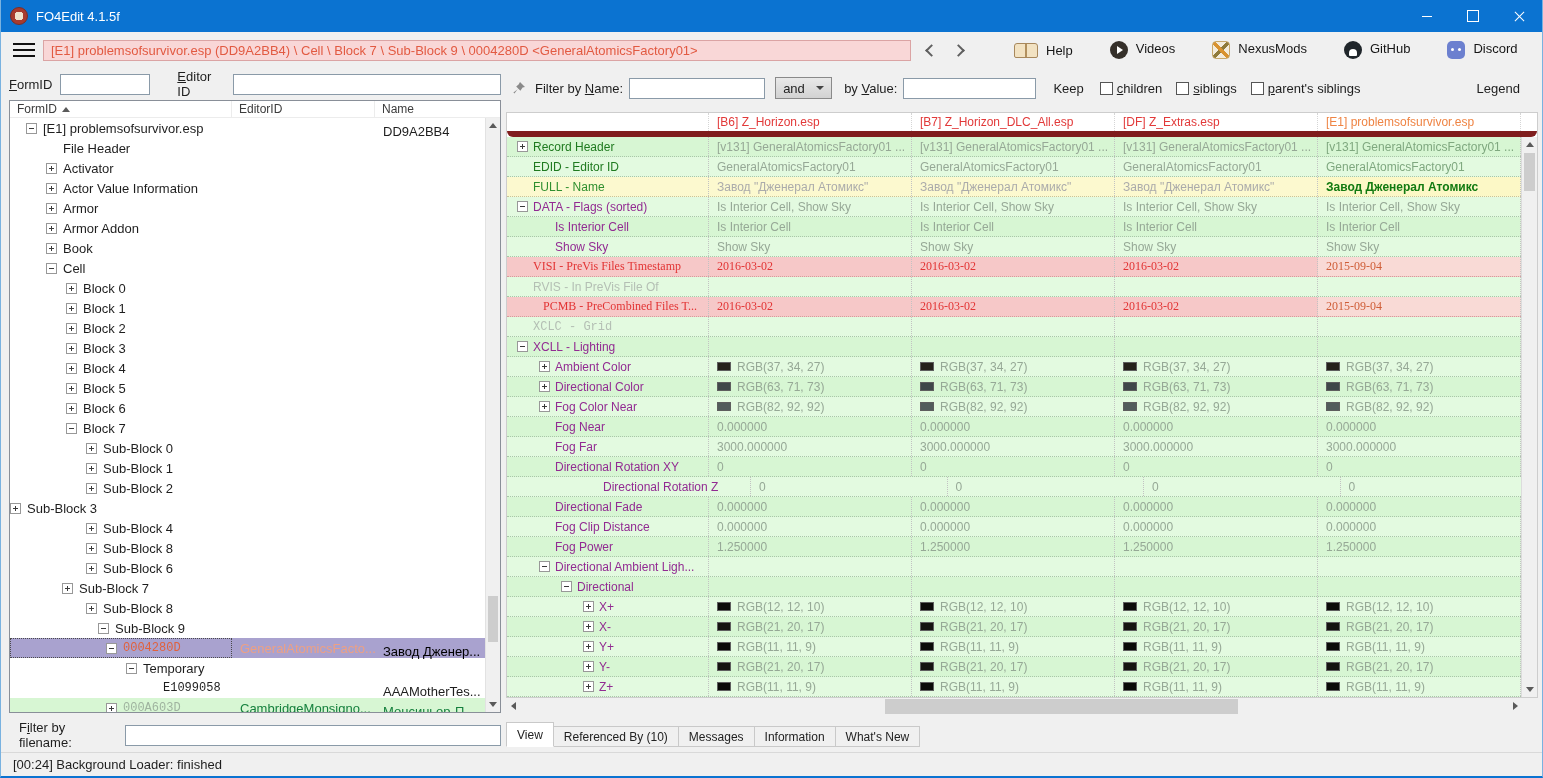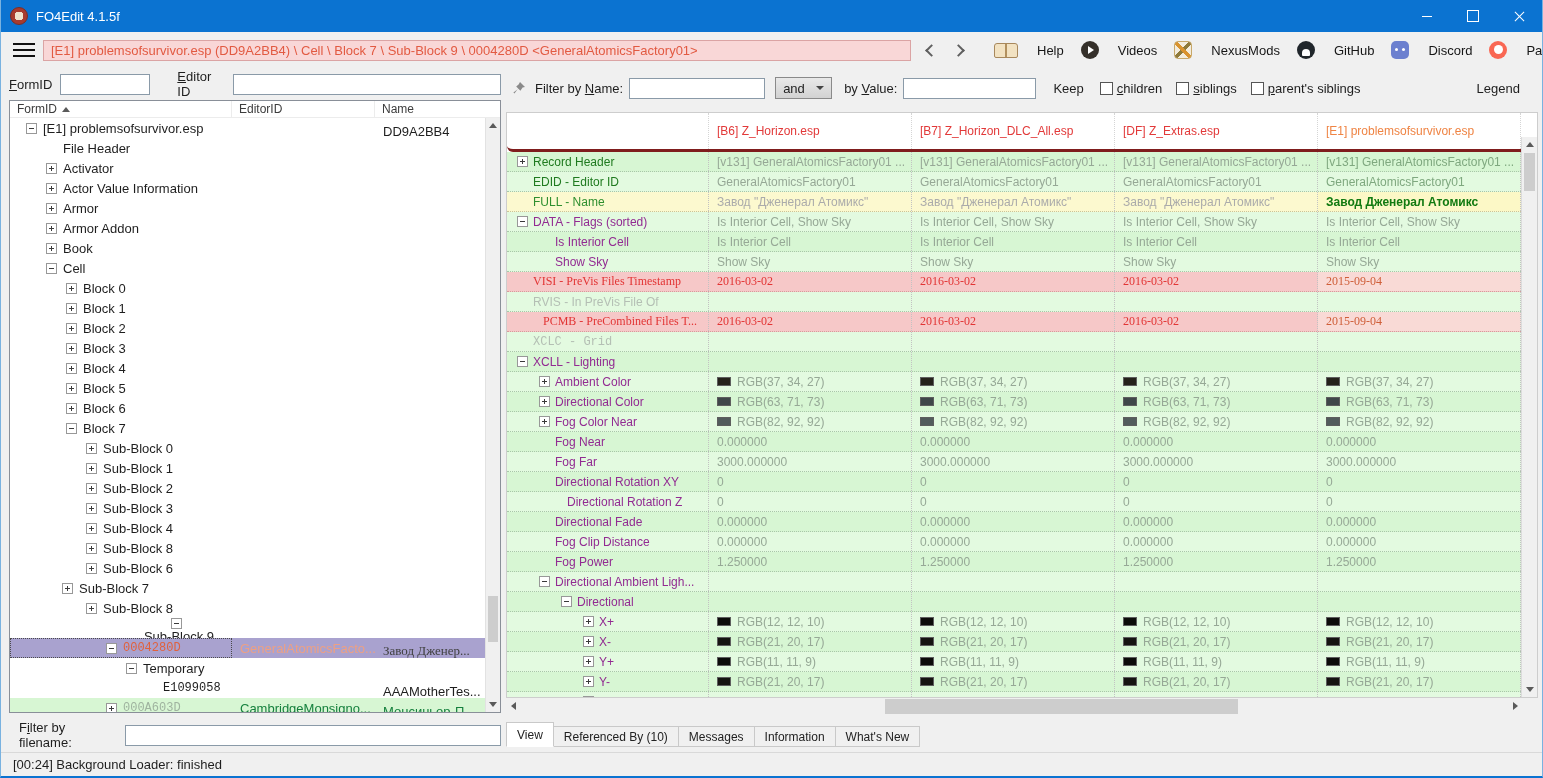--- a/index.html
+++ b/index.html
@@ -21,21 +21,21 @@
   
   .toolbar{position:absolute;left:0;top:32px;right:0;height:36px;background:#f0f0f0;display:flex;align-items:center;}
   .hamburger{width:22px;height:14px;margin:0 8px 0 12px;flex:none;
     background:linear-gradient(#111 0 2px,transparent 2px 6px,#111 6px 8px,transparent 8px 12px,#111 12px 14px);}
   .breadcrumb{width:868px;height:21px;border:1px solid #dba4a4;background:#f9d7d7;color:#e25a42;
     line-height:19px;padding:0 7px;white-space:nowrap;overflow:hidden;flex:none;}
   .chev{width:9px;height:9px;border-left:2px solid #5f5f5f;border-bottom:2px solid #5f5f5f;display:inline-block;flex:none;}
   .chev-back{transform:rotate(45deg);margin:0 9px 0 16px;}
   .chev-fwd{transform:rotate(225deg);margin:0 9px;}
   .links{display:flex;align-items:center;margin-left:22px;gap:17px;}
-  .link{display:flex;align-items:center;gap:19px;color:#161616;}
+  .link{display:flex;gap:8px;color:#161616;margin-left:20px;}
   .ticon{width:18px;height:18px;display:inline-block;position:relative;flex:none;border-radius:50%;}
   .help-book-icon{width:24px;height:15px;border-radius:3px 3px 2px 2px;border:1px solid #a8885c;
     background:linear-gradient(90deg,#f2e2c2 0 46%,#b2905e 46% 54%,#f2e2c2 54% 100%);}
   .videos-icon{background:#35302a;}
   .videos-icon::after{content:"";position:absolute;left:7px;top:5px;border-left:6px solid #fff;border-top:4px solid transparent;border-bottom:4px solid transparent;}
   .nexusmods-icon{border-radius:4px;background-color:#f3ecdc;border:1px solid #c7a86a;
     background-image:linear-gradient(45deg,transparent 42%,#d9932f 42% 58%,transparent 58%),linear-gradient(-45deg,transparent 42%,#8f7a3a 42% 58%,transparent 58%);}
   .github-icon{background:#20262b;}
   .github-icon::after{content:"";position:absolute;left:5px;bottom:3px;width:8px;height:7px;background:#fff;border-radius:4px 4px 1px 1px;}
   .discord-icon{border-radius:5px;background:#6c80cf;}
@@ -60,21 +60,21 @@
   .c-editorid{width:143px;overflow:hidden;white-space:nowrap;padding-left:8px;height:100%;display:flex;align-items:center;}
   .c-name{flex:1;overflow:hidden;white-space:nowrap;padding-left:8px;height:100%;display:flex;align-items:center;margin-top:6px;}
   .exp{flex:none;width:11px;height:11px;border:1px solid #989898;background:#fff;position:relative;margin-right:6px;}
   .exp::before{content:"";position:absolute;left:2px;right:2px;top:4px;height:1px;background:#3a3a3a;}
   .exp.plus::after{content:"";position:absolute;top:2px;bottom:2px;left:4px;width:1px;background:#3a3a3a;}
   .exp.noexp{visibility:hidden;}
   .mono{font-family:"Liberation Mono","DejaVu Sans Mono",monospace;font-size:12px;white-space:pre;}
   .trow.selected{background:#a9a2cf;}
   .trow.selected .c-formid{color:#e0613d;outline:1px dotted #4a4a4a;outline-offset:-1px;}
   .trow.selected .c-editorid{color:#eda084;}
-  .trow.selected .c-name{color:#404040;font-family:Liberation Serif, serif;}
+  .trow.selected .c-name{color:#000000;}
   .trow.green{background:#d7f6d3;color:#9fb39f;}
   .trow.green .c-editorid,.trow.green .c-name{color:#15803d;}
   .filename-row{position:absolute;left:8px;top:722px;width:492px;height:26px;display:flex;align-items:center;}
   .filename-row label{margin-left:10px;margin-right:6px;}
   #filename-input{width:384px;}
   
   .sb{position:absolute;background:#f0f0f0;}
   .sb-thumb{position:absolute;background:#cdcdcd;}
   .arr{position:absolute;width:0;height:0;}
   .arr-up{border-left:4px solid transparent;border-right:4px solid transparent;border-bottom:5px solid #5a5a5a;}
@@ -89,21 +89,21 @@
   #name-filter-input{width:136px;margin-right:10px;}
   .sel{width:57px;height:22px;border:1px solid #8a8a8a;background:linear-gradient(#e9e9e9,#d2d2d2);
     display:flex;align-items:center;padding:0 7px;margin-right:12px;}
   .sel .dd{margin-left:auto;width:0;height:0;border-left:4px solid transparent;border-right:4px solid transparent;border-top:4px solid #444;}
   #value-filter-input{width:133px;margin-right:17px;}
   .cbwrap{display:flex;align-items:center;margin-right:14px;}
   .cb{width:13px;height:13px;border:1px solid #555;background:#fff;margin-right:4px;flex:none;}
   .legend{margin-left:auto;margin-right:18px;}
   
   .grid-box{position:absolute;left:505px;top:112px;width:1032px;height:586px;background:#fff;border:1px solid #cdcdcd;overflow:hidden;}
-  .ghead{height:39px;display:flex;background:#fff;border-bottom:3px solid #7f1d1d;border-radius:6px;}
+  .ghead{height:24px;display:flex;background:#fff;border-bottom:6px solid #7f1d1d;border-radius:6px;}
   .gh-cell{padding:0 8px;display:flex;align-items:center;font-size:12px;border-right:1px dotted #d5d5d5;overflow:hidden;white-space:nowrap;}
   .gh-0{width:202px;} .gh-c{width:203px;}
   .grow{height:20px;display:flex;border-bottom:1px dotted #a9c6a9;background:#d7f6d3;}
   .grow.alt{background:#e3fae0;}
   .g-label{width:202px;display:flex;align-items:center;border-right:1px dotted #c2c2c2;overflow:hidden;white-space:nowrap;font-size:12px;}
   .g-cell{width:203px;display:flex;align-items:center;gap:6px;padding:0 8px;border-right:1px dotted #c2c2c2;font-size:12px;overflow:hidden;white-space:nowrap;}
   .g-label .exp{margin-right:5px;}
   .swatch{width:14px;height:9px;flex:none;border:1px solid #5e5e5e;}
   .val{color:#96a896;}
   .rt-g .lbl{color:#1f7a1f;}
@@ -346,69 +346,69 @@
         </div>
         <div class="trow">
           <div class="c-formid" style="padding-left: 76px;">
             <span class="exp plus"></span>
             <span>Sub-Block 2</span>
           </div>
           <div class="c-editorid"></div>
           <div class="c-name"></div>
         </div>
         <div class="trow">
+          <div class="c-formid" style="">
+            <span class="exp plus"></span>
+            <span>Sub-Block 3</span>
+          </div>
+          <div class="c-editorid"></div>
+          <div class="c-name"></div>
+        </div>
+        <div class="trow">
           <div class="c-formid" style="padding-left: 76px;">
             <span class="exp plus"></span>
-            <span>Sub-Block 3</span>
+            <span>Sub-Block 4</span>
           </div>
           <div class="c-editorid"></div>
           <div class="c-name"></div>
         </div>
         <div class="trow">
           <div class="c-formid" style="padding-left: 76px;">
             <span class="exp plus"></span>
-            <span>Sub-Block 4</span>
+            <span>Sub-Block 8</span>
           </div>
           <div class="c-editorid"></div>
           <div class="c-name"></div>
         </div>
         <div class="trow">
           <div class="c-formid" style="padding-left: 76px;">
             <span class="exp plus"></span>
+            <span>Sub-Block 6</span>
+          </div>
+          <div class="c-editorid"></div>
+          <div class="c-name"></div>
+        </div>
+        <div class="trow">
+          <div class="c-formid" style="padding-left: 52px;">
+            <span class="exp plus"></span>
+            <span>Sub-Block 7</span>
+          </div>
+          <div class="c-editorid"></div>
+          <div class="c-name"></div>
+        </div>
+        <div class="trow">
+          <div class="c-formid" style="padding-left: 76px;">
+            <span class="exp plus"></span>
             <span>Sub-Block 8</span>
           </div>
           <div class="c-editorid"></div>
           <div class="c-name"></div>
         </div>
         <div class="trow">
-          <div class="c-formid" style="padding-left: 76px;">
-            <span class="exp plus"></span>
-            <span>Sub-Block 6</span>
-          </div>
-          <div class="c-editorid"></div>
-          <div class="c-name"></div>
-        </div>
-        <div class="trow">
-          <div class="c-formid" style="padding-left: 52px;">
-            <span class="exp plus"></span>
-            <span>Sub-Block 7</span>
-          </div>
-          <div class="c-editorid"></div>
-          <div class="c-name"></div>
-        </div>
-        <div class="trow">
-          <div class="c-formid" style="padding-left: 76px;">
-            <span class="exp plus"></span>
-            <span>Sub-Block 8</span>
-          </div>
-          <div class="c-editorid"></div>
-          <div class="c-name"></div>
-        </div>
-        <div class="trow">
-          <div class="c-formid" style="padding-left: 116px; flex-direction: column;">
+          <div class="c-formid" style="padding-left: 88px;">
             <span class="exp minus"></span>
             <span>Sub-Block 9</span>
           </div>
           <div class="c-editorid"></div>
           <div class="c-name"></div>
         </div>
         <div class="trow selected">
           <div class="c-formid" style="padding-left: 96px;">
             <span class="exp minus"></span>
             <span class="mono">0004280D</span>
@@ -780,21 +780,21 @@
             <span class="val">0</span>
           </div>
           <div class="g-cell">
             <span class="val">0</span>
           </div>
           <div class="g-cell c4">
             <span class="val">0</span>
           </div>
         </div>
         <div class="grow rt-p alt">
-          <div class="g-label" style="padding-left: 44px;">
+          <div class="g-label" style="padding-left: 32px; margin-left: 48px;">
             <span class="exp noexp"></span>
             <span class="lbl">Directional Rotation Z</span>
           </div>
           <div class="g-cell">
             <span class="val">0</span>
           </div>
           <div class="g-cell">
             <span class="val">0</span>
           </div>
           <div class="g-cell">

